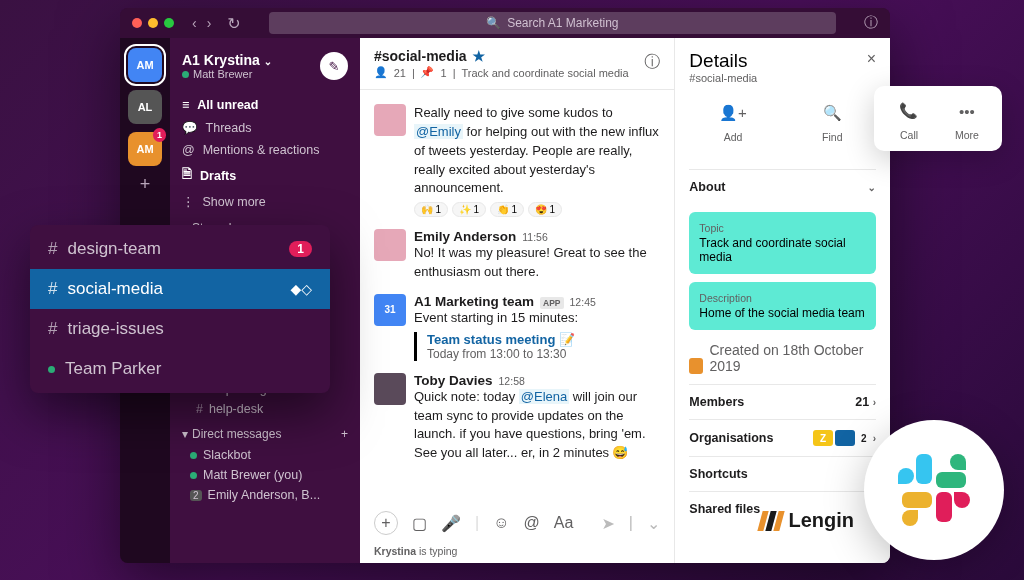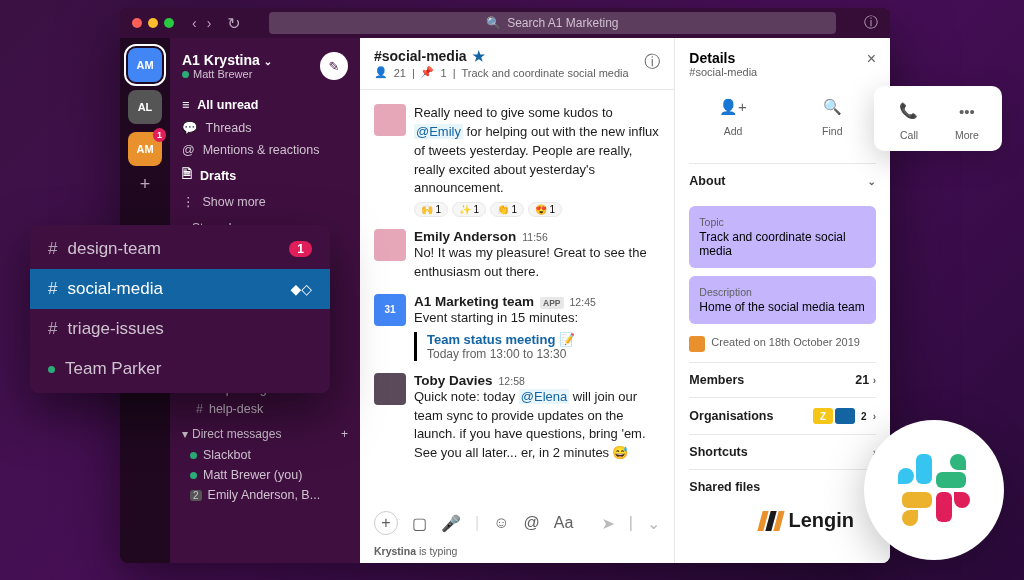--- a/index.html
+++ b/index.html
@@ -57,30 +57,30 @@
 .link{color:#1264a3;font-weight:600}
 .reactions{display:flex;gap:4px;margin-top:4px}
 .react{background:#f6f6f6;border:1px solid #e8e8e8;border-radius:10px;padding:1px 6px;font-size:10px;display:flex;gap:2px;align-items:center}
 .event-block{border-left:3px solid #000000;padding-left:10px;margin-top:4px}
 .composer{border:1px solid #8d8d8d;border-radius:6px;margin:8px 14px;padding:8px 10px;font-size:13px;color:#616061}
 .toolbar{display:flex;align-items:center;gap:14px;padding:6px 14px 10px;color:#616061}
 .toolbar .spacer{flex:1}
 .typing{font-size:10.5px;color:#616061;padding:0 14px 6px}
 .details{width:230px;background:#fff;padding:12px 14px;font-size:13px;overflow-y:auto}
 .det-head{display:flex;justify-content:space-between;align-items:flex-start}
-.det-title{font-weight:700;font-size:14px}
+.det-title{font-weight:400;font-size:19px}
 .det-sub{font-size:11px;color:#616061}
 .close-x{font-size:16px;color:#616061;cursor:pointer}
 .det-actions{display:flex;justify-content:space-around;margin:14px -6px;padding-bottom:12px}
 .det-act{text-align:center;font-size:10.5px;color:#616061}
 .det-act-icon{width:30px;height:30px;display:flex;align-items:center;justify-content:center;font-size:15px;margin:0 auto 3px;color:#616061}
 .action-card{position:absolute;right:22px;top:86px;background:#fff;border-radius:10px;box-shadow:0 8px 30px rgba(0,0,0,.2);display:flex;padding:10px 6px}
 .action-card .det-act{padding:0 14px}
 .det-section{border-top:1px solid #e8e8e8;padding:10px 0;display:flex;justify-content:space-between;align-items:center;font-weight:700;font-size:12.5px;color:#1d1c1d}
-.about-box{background:#c4b5fd;border-radius:6px;padding:10px;margin:8px 0;font-size:12px}
+.about-box{background:#5eead4;border-radius:6px;padding:10px;margin:8px 0;font-size:12px}
 .about-label{font-size:10.5px;color:#616061;margin-bottom:2px}
 .org-badge{display:flex;gap:2px;align-items:center;font-size:10px}
 .ob{width:20px;height:16px;background:#f5c518;border-radius:3px;display:inline-flex;align-items:center;justify-content:center;color:#fff;font-weight:700}
 .ob.blue{background:#1264a3}
 
 .overlay{position:absolute;left:30px;top:225px;width:300px;background:#3f0f40;border-radius:8px;box-shadow:0 20px 50px rgba(0,0,0,.5);padding:4px 0;z-index:5}
 .ov-item{padding:10px 18px;color:#cfc3d0;font-size:17px;display:flex;align-items:center;gap:10px;justify-content:space-between}
 .ov-item.active{background:#1264a3;color:#fff}
 .ov-label{display:flex;gap:10px;align-items:center}
 .ov-hash{opacity:.8;font-weight:400}
@@ -310,21 +310,21 @@
             <span class="chev">⌄</span>
           </div>
         <div class="about-box">
           <div class="about-label">Topic</div>
           <div>Track and coordinate social media</div>
         </div>
         <div class="about-box">
           <div class="about-label">Description</div>
           <div>Home of the social media team</div>
         </div>
-        <div style="font-size:11px;color:#616061;display:flex;gap:6px;align-items:flex-start;padding:4px 0 10px">
+        <div style="font-size:14px;color:#616061;display:flex;gap:6px;align-items:flex-end;padding:4px 0 10px">
           <span style="width:16px;height:16px;background:#e8912d;border-radius:3px"></span>
           <span>Created on 18th October 2019</span>
         </div>
         <div class="det-section">
             <span>Members</span>
             <span><span>21</span> <span class="chev">›</span></span>
           </div>
         <div class="det-section">
             <span>Organisations</span>
           <span class="org-badge">

